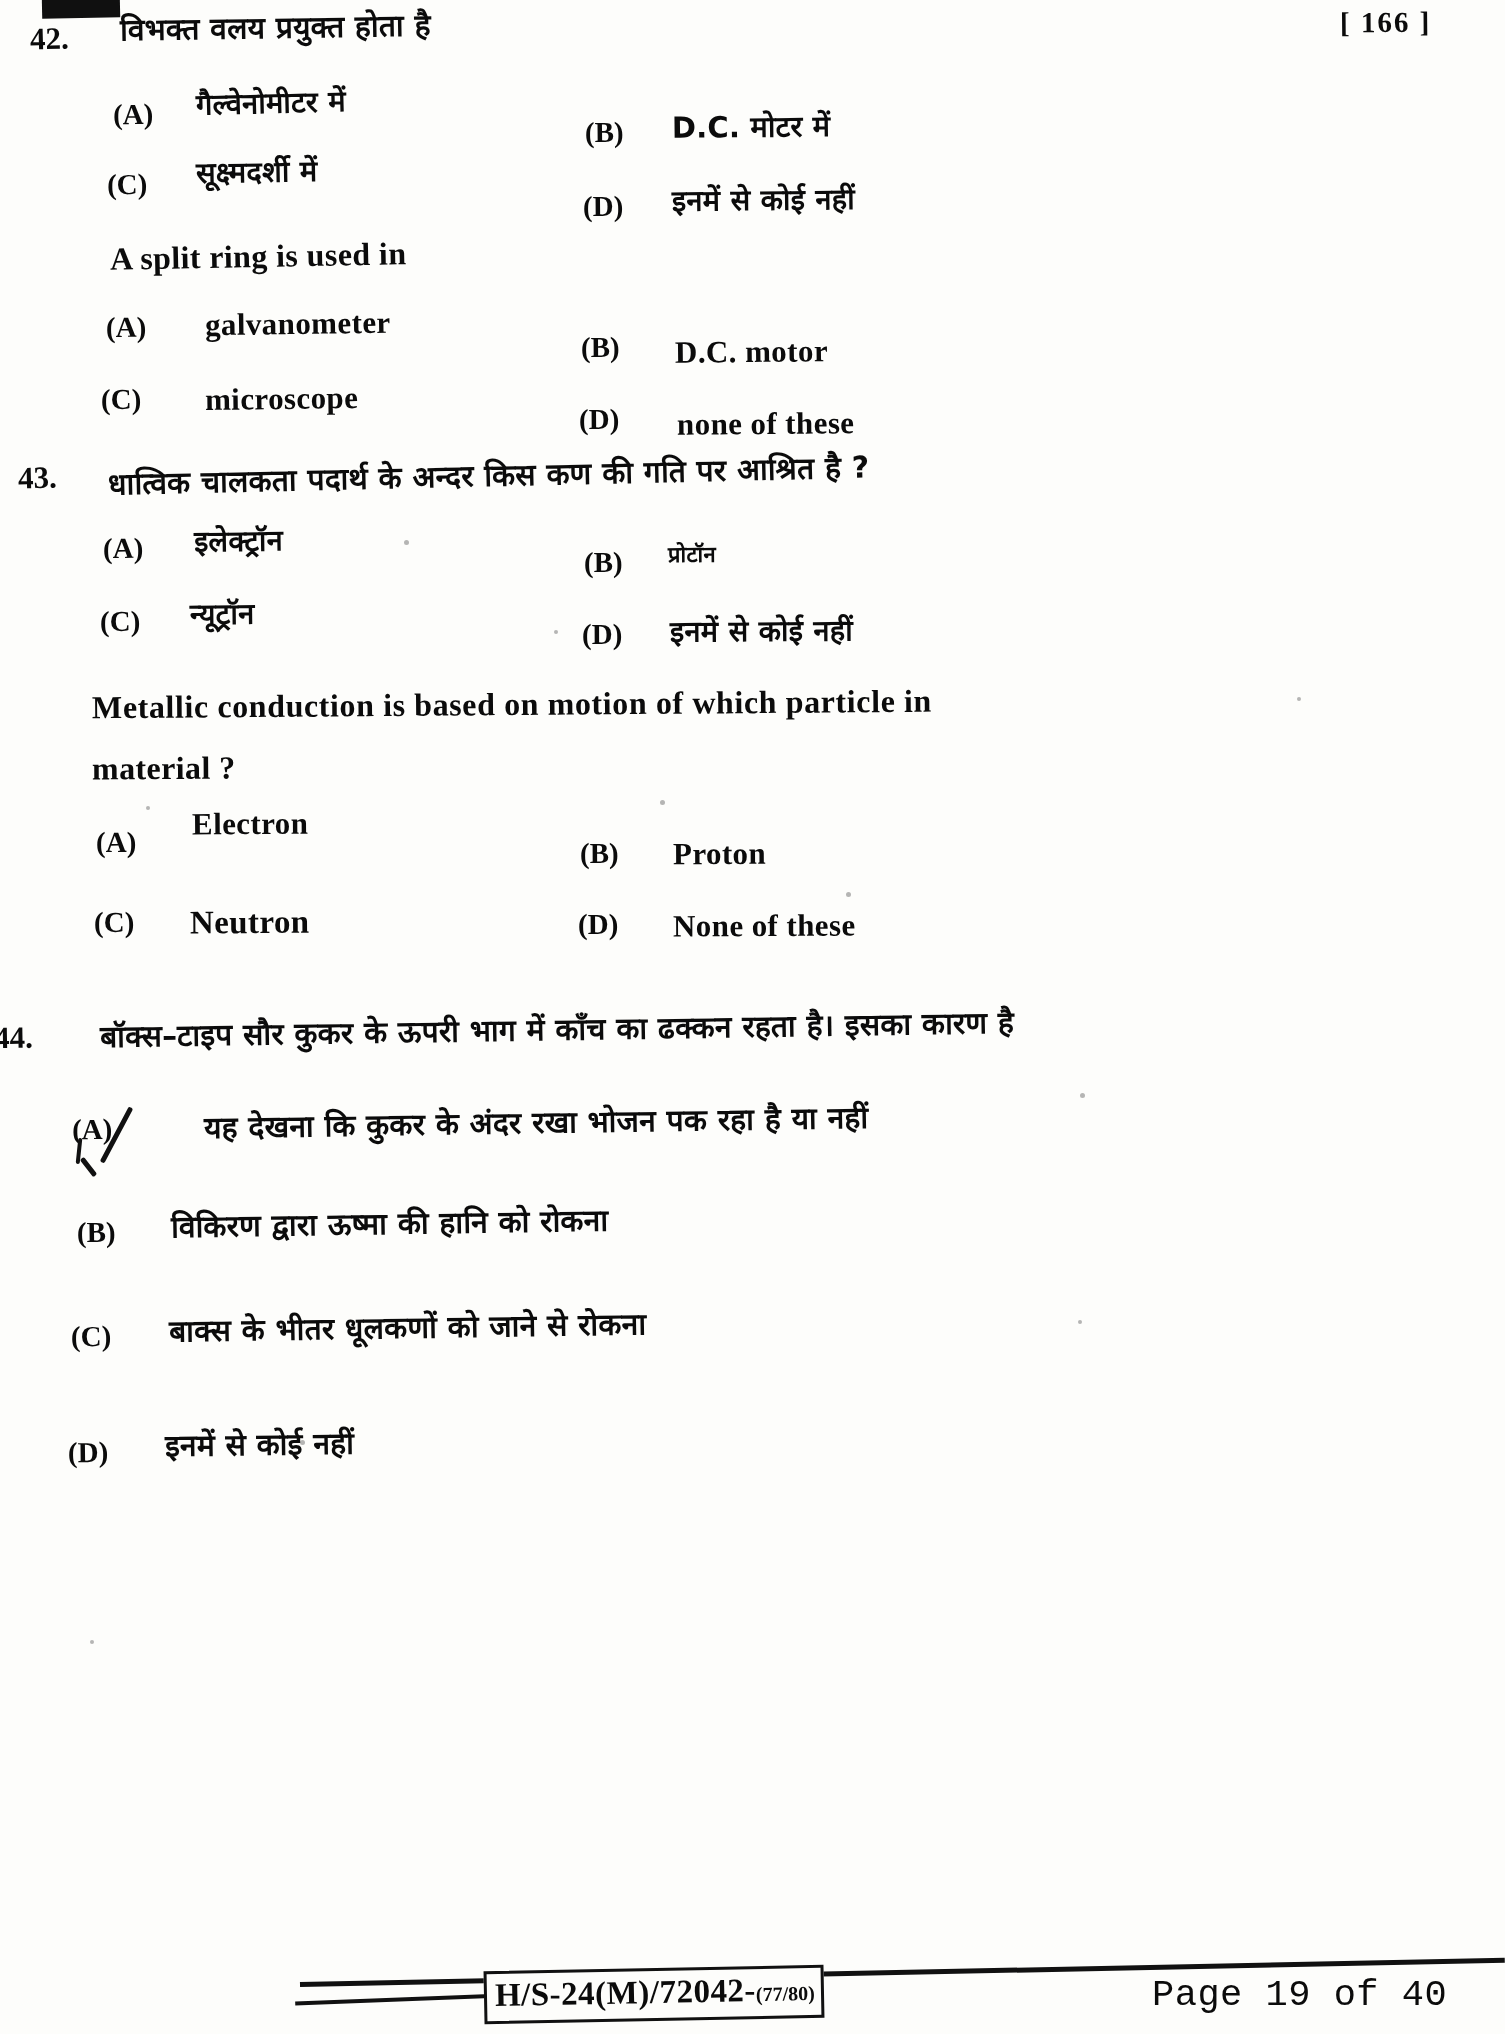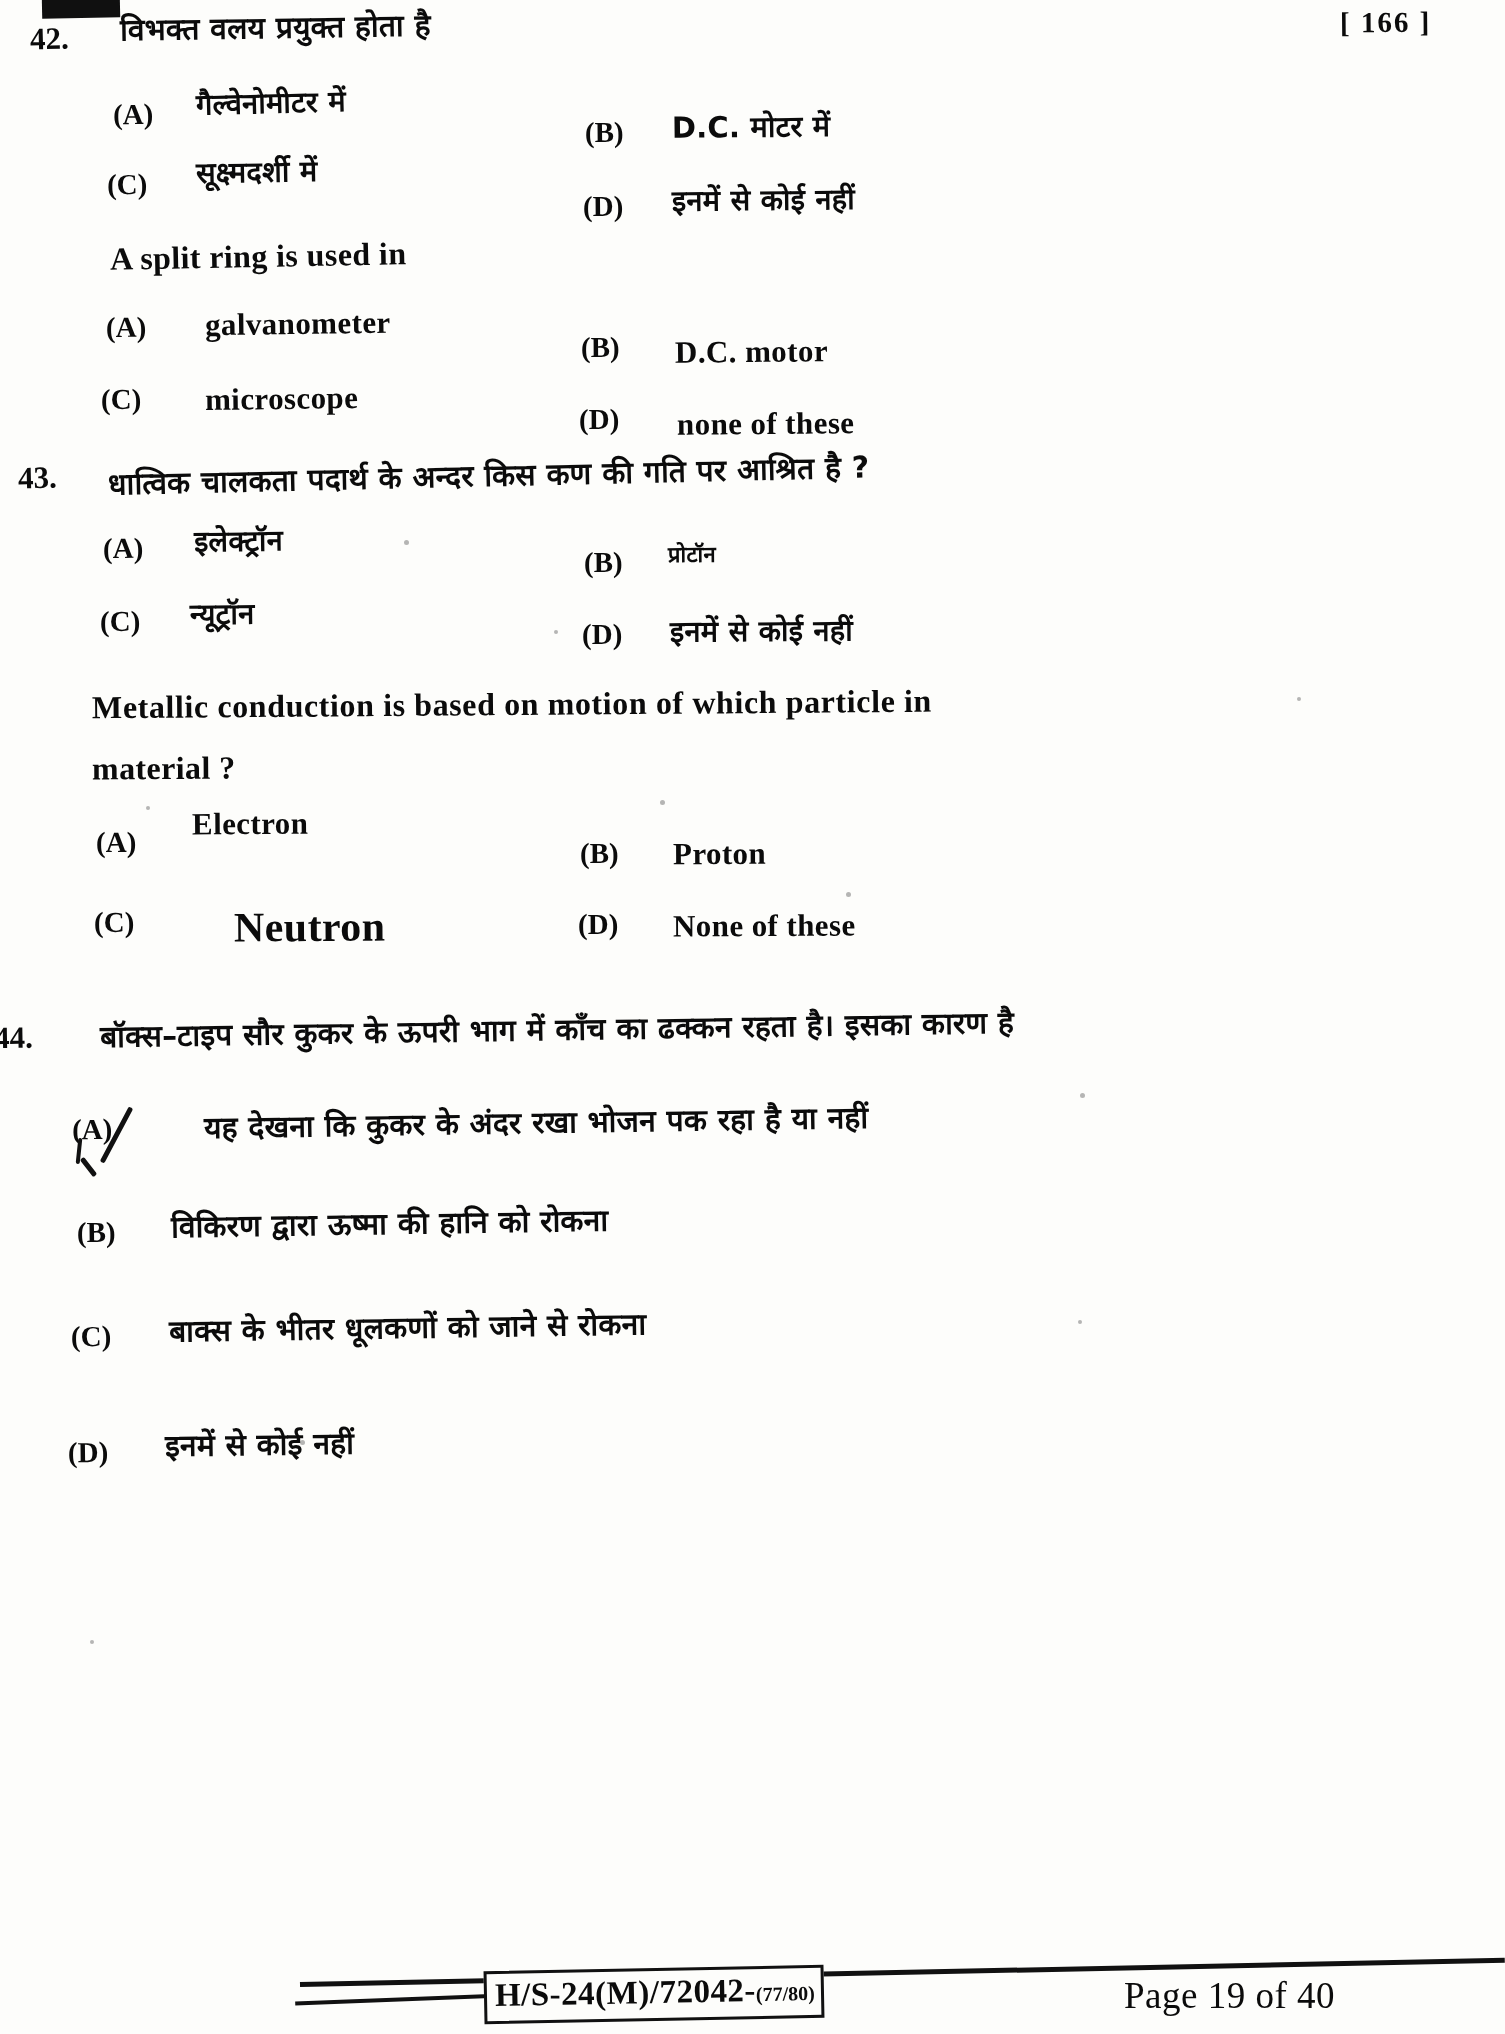--- a/index.html
+++ b/index.html
@@ -123,23 +123,23 @@
     letter-spacing: .5px;
     white-space: nowrap;
   }
   .code-sub {
     font-size: 20px;
     font-weight: 700;
     letter-spacing: 0;
   }
   .page-label {
     position: absolute;
-    left: 1124px;
+    left: 1152px;
     top: 1974px;
-    font-family: Liberation Serif, serif;
+    font-family: Liberation Mono, monospace;
     font-size: 37px;
     letter-spacing: .5px;
     white-space: nowrap;
   }
 </style>
 </head>
 <body>
 
 <div class="page">
 
@@ -204,21 +204,21 @@
   <div class="txt eng" style="left:92px;top:688px;font-size:32px;letter-spacing:.6px;transform:rotate(-0.45deg);">Metallic  conduction  is  based  on  motion  of  which  particle  in</div>
   <div class="txt eng" style="left:92px;top:752px;font-size:32px;transform:rotate(-0.4deg);">material ?</div>
 
   <div class="txt optlbl" style="left:96px;top:828px;font-size:29px;transform:rotate(-0.3deg);">(A)</div>
   <div class="txt eng" style="left:192px;top:808px;font-size:31px;transform:rotate(-0.4deg);">Electron</div>
 
   <div class="txt optlbl" style="left:580px;top:839px;font-size:29px;transform:rotate(-0.3deg);">(B)</div>
   <div class="txt eng" style="left:673px;top:838px;font-size:31px;transform:rotate(-0.3deg);text-align:center;">Proton</div>
 
   <div class="txt optlbl" style="left:94px;top:908px;font-size:29px;transform:rotate(-0.3deg);">(C)</div>
-  <div class="txt eng" style="left:190px;top:906px;font-size:42px;transform:rotate(-0.4deg);margin-left:44px;">Neutron</div>
+  <div class="txt eng" style="left:190px;top:906px;font-size:33px;transform:rotate(-0.4deg);">Neutron</div>
 
   <div class="txt optlbl" style="left:578px;top:910px;font-size:29px;transform:rotate(-0.3deg);">(D)</div>
   <div class="txt eng" style="left:673px;top:910px;font-size:31px;transform:rotate(-0.3deg);">None of these</div>
 
   <div class="txt qnum" style="left:-6px;top:1022px;font-size:31px;transform:rotate(-0.9deg);">44.</div>
   <div class="txt hin" style="left:100px;top:1015px;font-size:30px;transform:rotate(-0.9deg);">बॉक्स–टाइप सौर कुकर के ऊपरी भाग में काँच का ढक्कन रहता है। इसका कारण है</div>
 
   <div class="txt optlbl" style="left:72px;top:1115px;font-size:29px;transform:rotate(-0.8deg);">(A)</div>
   <div class="hand-mark" style="left:66px;top:1100px;width:120px;height:80px;">
     <div class="stroke" style="left:48px;top:4px;width:5px;height:62px;transform:rotate(28deg);"></div>

